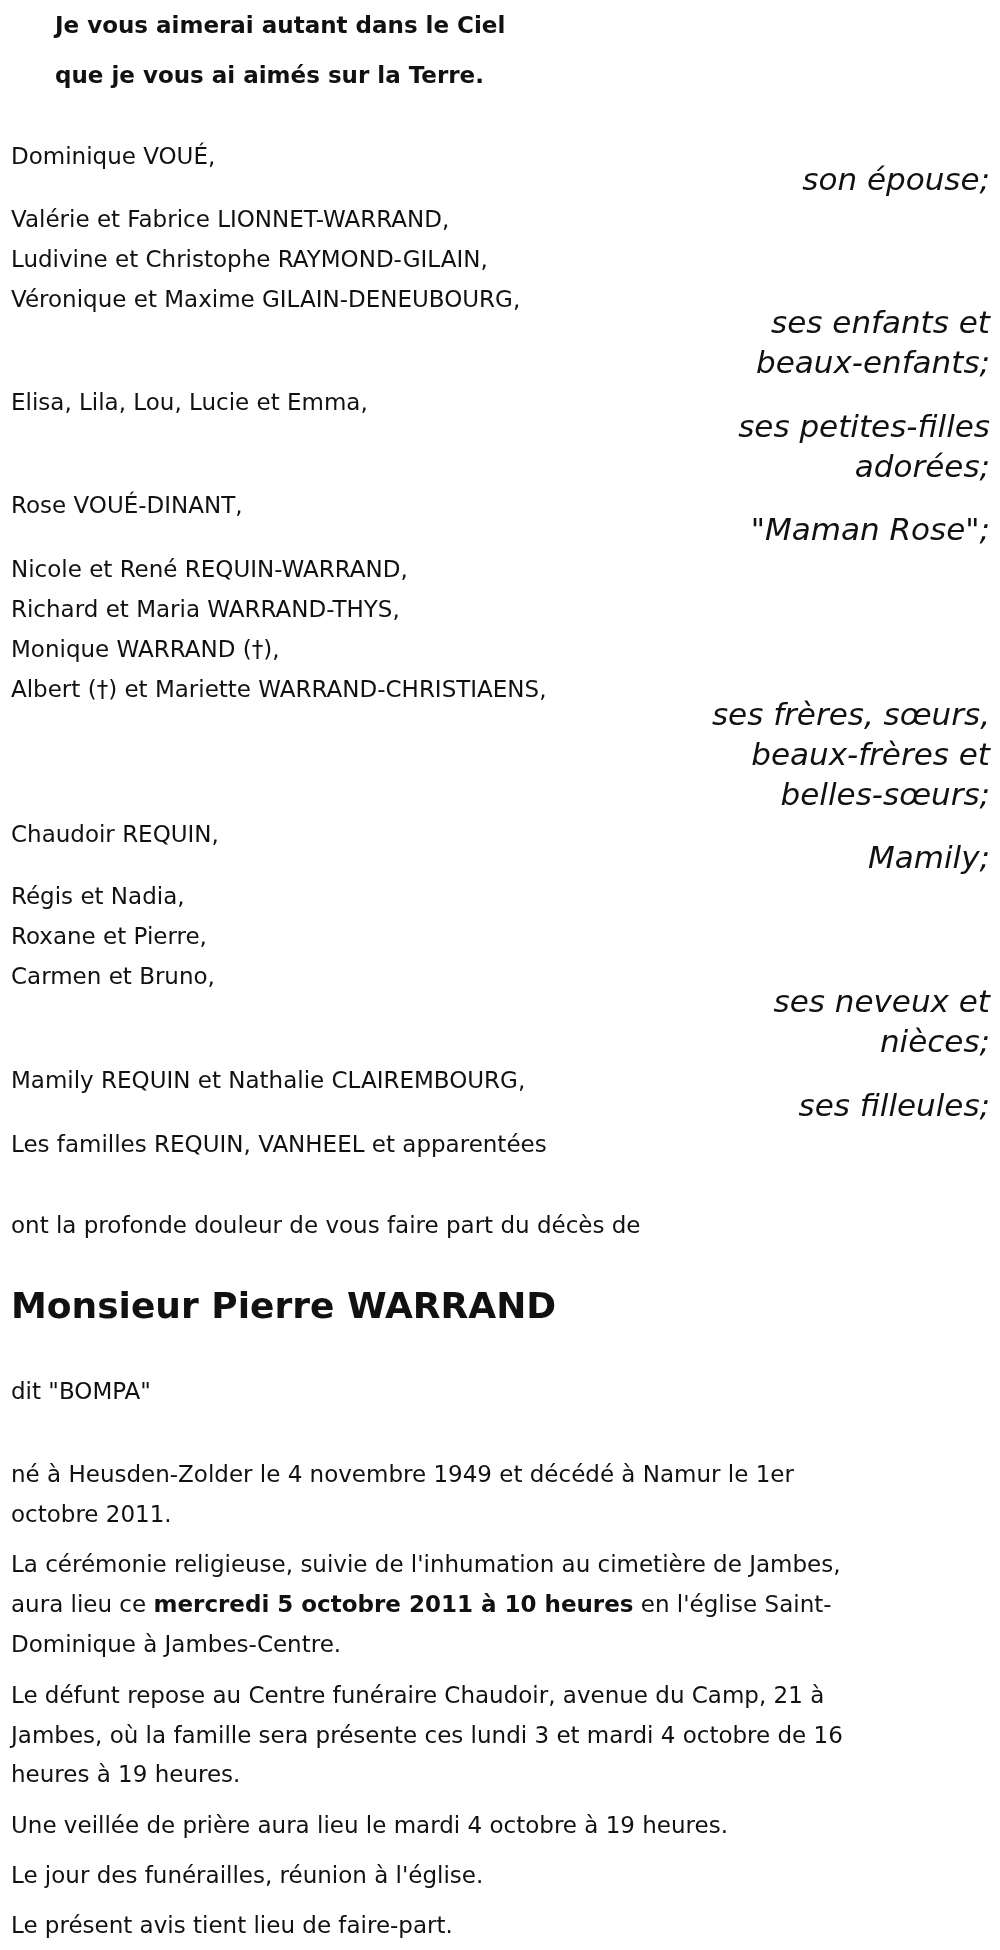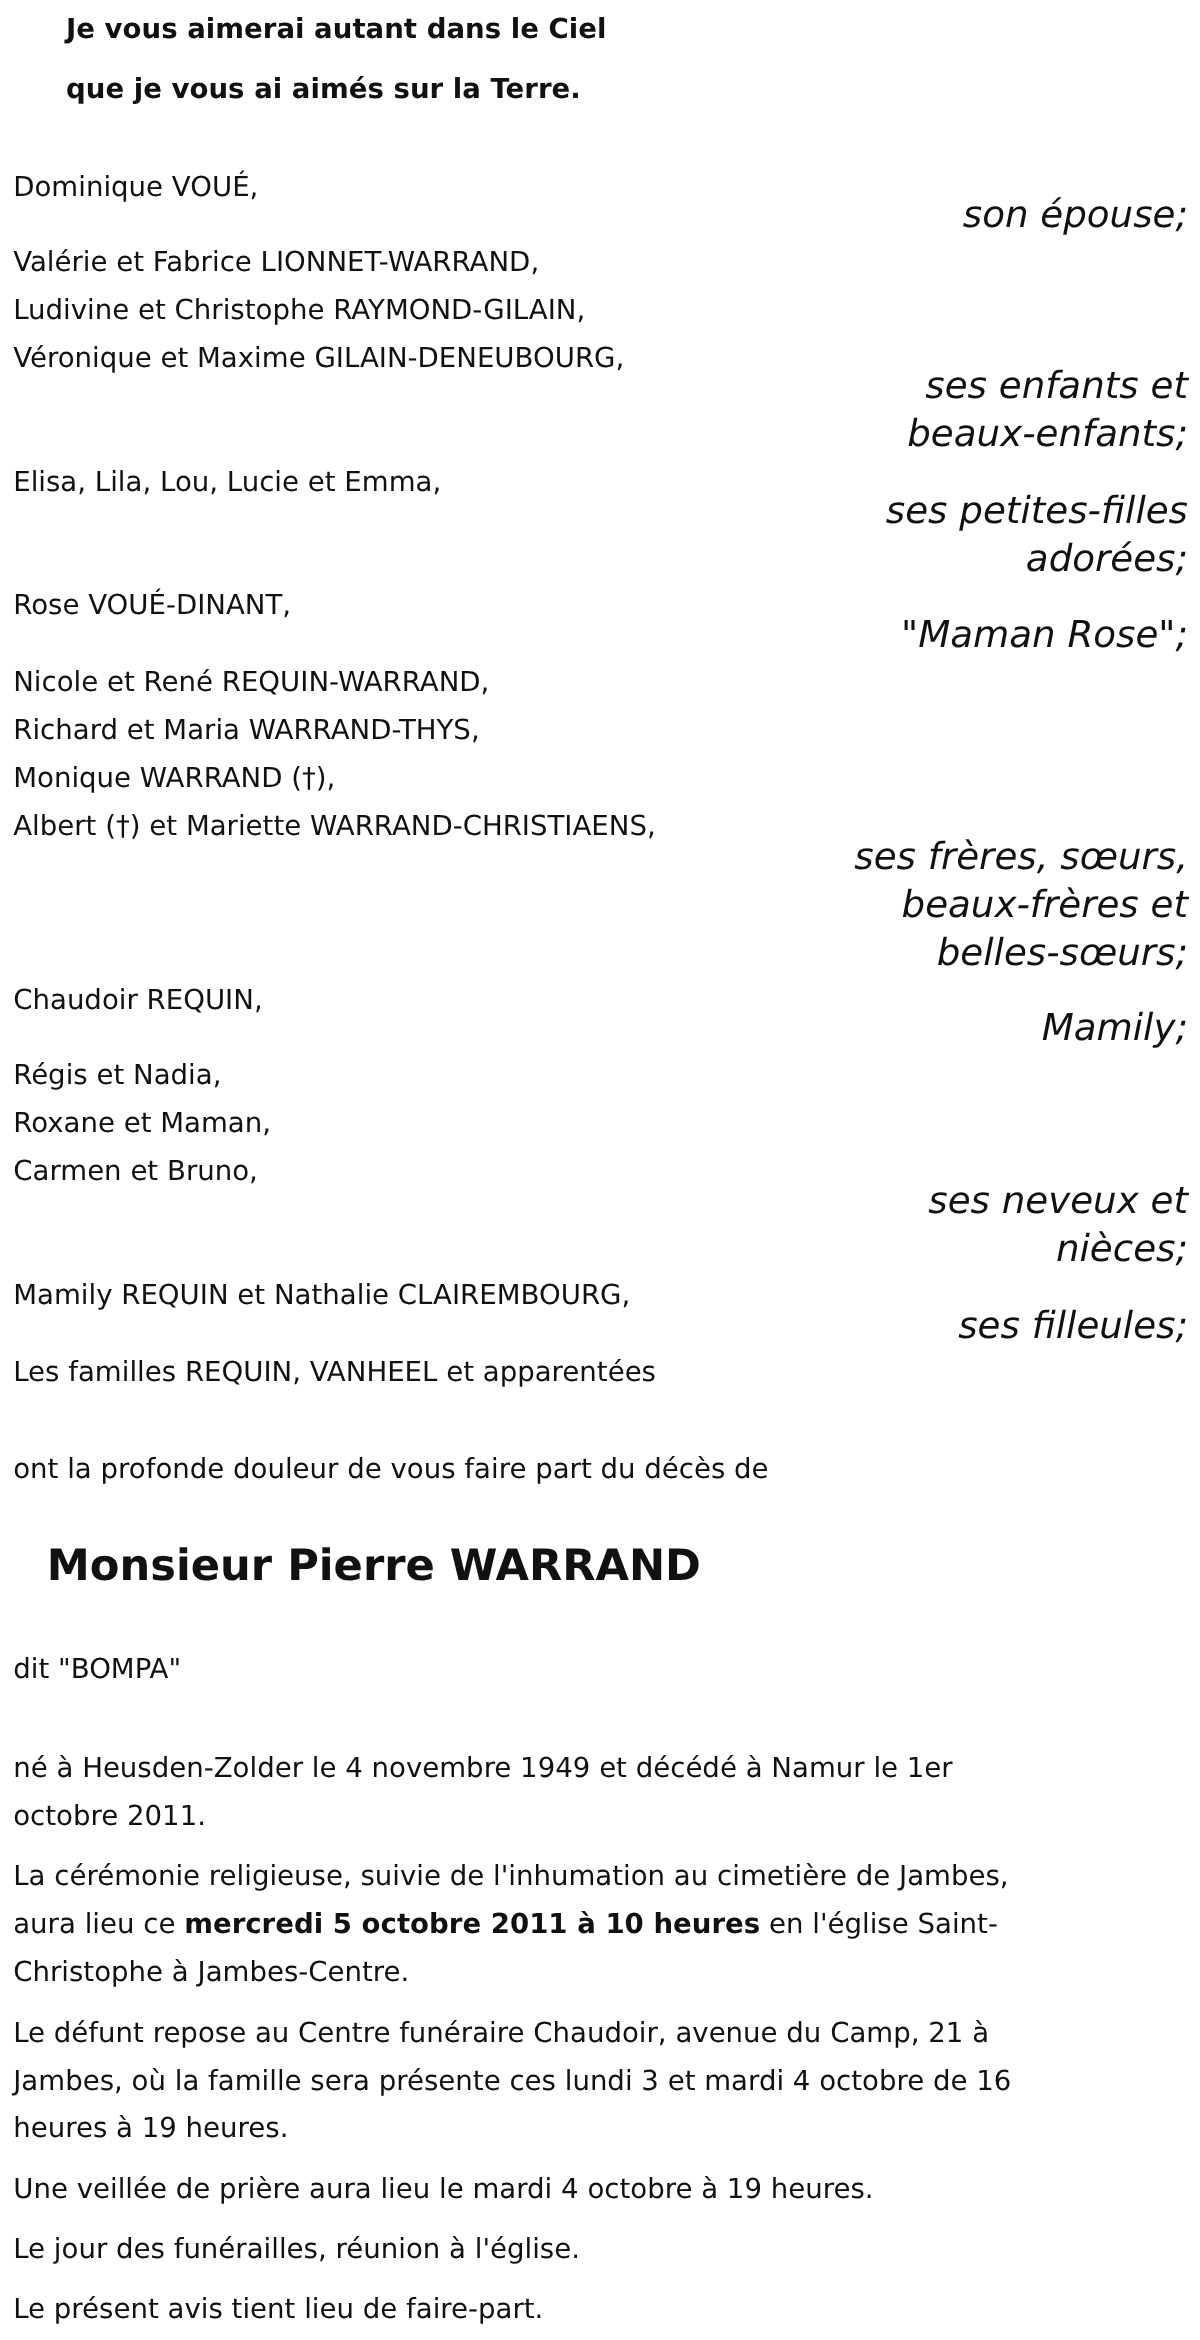--- a/index.html
+++ b/index.html
@@ -4,21 +4,21 @@
 <style>
   html, body { margin: 0; padding: 0; background: #ffffff; }
   body { width: 1000px; height: 1950px; position: relative; overflow: hidden;
          font-family: "DejaVu Sans", sans-serif; color: #111111; }
   .ln { position: absolute; left: 11px; height: 30px; line-height: 30px;
         font-size: 23px; white-space: nowrap; }
   .rt { position: absolute; right: 10px; height: 30px; line-height: 30px;
         font-size: 31px; font-style: italic; white-space: nowrap; text-align: right; }
   .motto { font-weight: bold; font-size: 23px; margin-left: 44px; }
   .name-head { position: absolute; left: 11px; top: 1284px; font-size: 36px;
-               font-weight: bold; line-height: 44px; white-space: nowrap; margin-left: 28px; }
+               font-weight: bold; line-height: 44px; white-space: nowrap; }
   b { font-weight: bold; }
 </style>
 </head>
 <body>
 
 <div class="ln motto" style="top:10px">Je vous aimerai autant dans le Ciel</div>
 <div class="ln motto" style="top:60px">que je vous ai aimés sur la Terre.</div>
 
 <div class="ln" style="top:141px">Dominique VOUÉ,</div>
 <div class="rt" style="top:164px">son épouse;</div>
@@ -41,41 +41,41 @@
 <div class="ln" style="top:634px">Monique WARRAND (†),</div>
 <div class="ln" style="top:674px">Albert (†) et Mariette WARRAND-CHRISTIAENS,</div>
 <div class="rt" style="top:699px">ses frères, sœurs,</div>
 <div class="rt" style="top:739px">beaux-frères et</div>
 <div class="rt" style="top:779px">belles-sœurs;</div>
 
 <div class="ln" style="top:819px">Chaudoir REQUIN,</div>
 <div class="rt" style="top:842px">Mamily;</div>
 
 <div class="ln" style="top:881px">Régis et Nadia,</div>
-<div class="ln" style="top:921px">Roxane et Maman,</div>
+<div class="ln" style="top:921px">Roxane et Pierre,</div>
 <div class="ln" style="top:961px">Carmen et Bruno,</div>
 <div class="rt" style="top:986px">ses neveux et</div>
 <div class="rt" style="top:1026px">nièces;</div>
 
 <div class="ln" style="top:1065px">Mamily REQUIN et Nathalie CLAIREMBOURG,</div>
 <div class="rt" style="top:1090px">ses filleules;</div>
 
 <div class="ln" style="top:1129px">Les familles REQUIN, VANHEEL et apparentées</div>
 
 <div class="ln" style="top:1210px">ont la profonde douleur de vous faire part du décès de</div>
 
 <div class="name-head">Monsieur Pierre WARRAND</div>
 <div class="ln" style="top:1376px">dit "BOMPA"</div>
 
 <div class="ln" style="top:1459px">né à Heusden-Zolder le 4 novembre 1949 et décédé à Namur le 1er</div>
 <div class="ln" style="top:1499px">octobre 2011.</div>
 
 <div class="ln" style="top:1549px">La cérémonie religieuse, suivie de l'inhumation au cimetière de Jambes,</div>
 <div class="ln" style="top:1589px"><span>aura lieu ce </span><b>mercredi 5 octobre 2011 à 10 heures</b><span> en l'église Saint-</span></div>
-<div class="ln" style="top:1629px">Christophe à Jambes-Centre.</div>
+<div class="ln" style="top:1629px">Dominique à Jambes-Centre.</div>
 
 <div class="ln" style="top:1680px">Le défunt repose au Centre funéraire Chaudoir, avenue du Camp, 21 à</div>
 <div class="ln" style="top:1720px">Jambes, où la famille sera présente ces lundi 3 et mardi 4 octobre de 16</div>
 <div class="ln" style="top:1759px">heures à 19 heures.</div>
 
 <div class="ln" style="top:1810px">Une veillée de prière aura lieu le mardi 4 octobre à 19 heures.</div>
 <div class="ln" style="top:1860px">Le jour des funérailles, réunion à l'église.</div>
 <div class="ln" style="top:1910px">Le présent avis tient lieu de faire-part.</div>
 
 </body></html>

